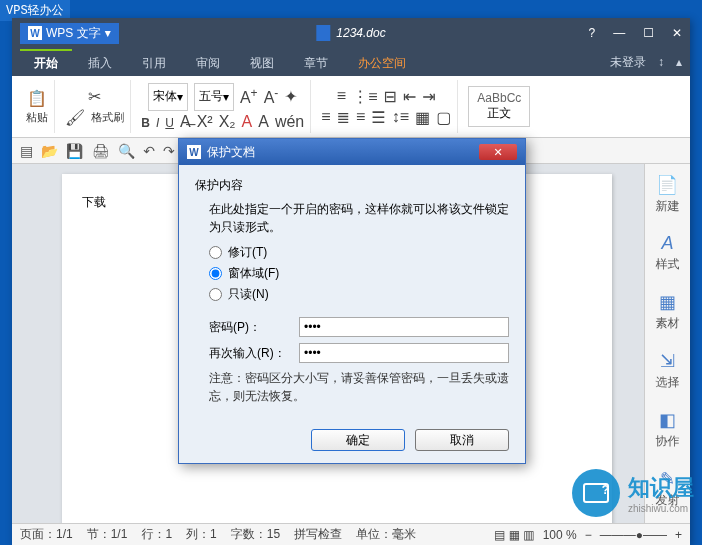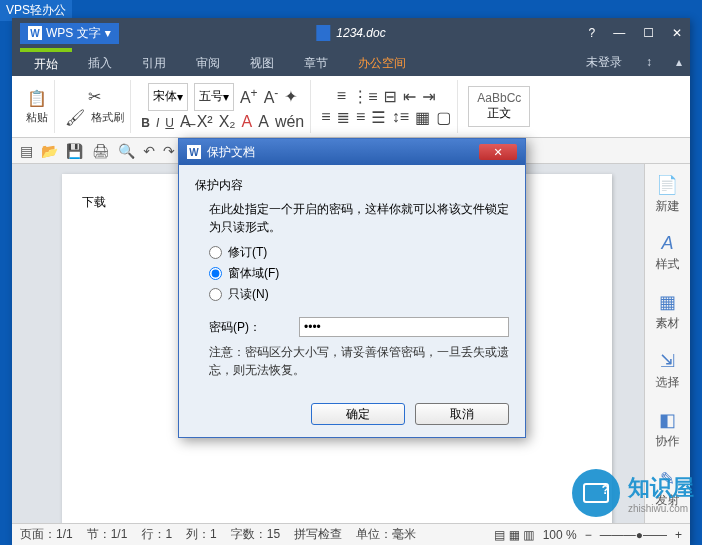--- a/index.html
+++ b/index.html
@@ -1,34 +1,34 @@
 <!DOCTYPE html>
 <html><head>
 <meta charset="utf-8">
 <style>
 * { margin: 0; padding: 0; box-sizing: border-box; font-family: "Microsoft YaHei", SimSun, Arial, sans-serif; font-size: 12px; }
 body { width: 702px; height: 545px; background: #0a5ab5; overflow: hidden; position: relative; }
 
-.taskbar-label { color: #fff; background: #1a6cc9; padding: 2px 6px; position: absolute; top: 0; left: 0; }
+.taskbar-label { color: #fff; background: #1a6cc9; padding: 2px 6px; position: absolute; top: 0; left: 0; font-family: Liberation Mono, monospace; }
 
 .app-window { position: absolute; top: 18px; left: 12px; width: 678px; height: 527px; background: #14b8a6; box-shadow: 2px 2px 8px rgba(0,0,0,0.3); display: flex; flex-direction: column; }
 
 .title-bar { height: 30px; background: #3a4a5f; display: flex; align-items: center; justify-content: space-between; padding: 0 8px; }
 .title-left { display: flex; align-items: center; gap: 8px; }
 .wps-badge { background: #2a6fd0; color: #fff; padding: 2px 8px; font-size: 13px; display: flex; align-items: center; gap: 4px; }
 .wps-badge::before { content: "W"; background: #fff; color: #2a6fd0; width: 14px; height: 14px; display: inline-flex; align-items: center; justify-content: center; font-weight: bold; font-size: 10px; }
 .doc-center { position: absolute; left: 50%; transform: translateX(-50%); display: flex; align-items: center; gap: 6px; color: #fff; font-style: italic; }
 .doc-icon { width: 14px; height: 16px; background: #2a6fd0; display: inline-block; }
 .win-controls { display: flex; gap: 18px; color: #fff; font-size: 14px; }
 .win-controls span { cursor: pointer; }
 
 .tab-bar { height: 28px; background: #3a4a5f; display: flex; align-items: center; padding: 0 8px; gap: 2px; }
 .tab { color: #cfd8e4; padding: 4px 14px; cursor: pointer; border-top: 2px solid transparent; }
-.tab.active { color: #fff; border-top: 4px solid #84cc16; }
-.tab-bar .right-side { margin-left: auto; display: flex; gap: 24px; color: #cfd8e4; align-items: center; }
+.tab.active { color: #fff; border-top: 2px solid #84cc16; font-weight: bold; }
+.tab-bar .right-side { margin-left: auto; display: flex; gap: 12px; color: #cfd8e4; align-items: center; }
 
 .ribbon { height: 62px; background: #fff; border-bottom: 1px solid #ccc; display: flex; align-items: center; padding: 4px 8px; gap: 4px; overflow: hidden; }
 .rbn-group { display: flex; flex-direction: column; align-items: center; justify-content: center; padding: 2px 6px; border-right: 1px solid #e5e5e5; height: 100%; gap: 2px; }
 .rbn-group:last-child { border-right: none; }
 .rbn-icon { font-size: 16px; color: #444; cursor: pointer; }
 .rbn-label { font-size: 11px; color: #333; }
 .rbn-row { display: flex; gap: 6px; align-items: center; }
 .rbn-select { border: 1px solid #ccc; height: 28px; padding: 0 4px; font-size: 12px; display: flex; align-items: center; gap: 0; cursor: pointer; }
 .style-box { border: 1px solid #ccc; padding: 4px 8px; display: flex; flex-direction: column; align-items: center; }
 .style-preview { color: #666; }
@@ -267,20 +267,24 @@
             <input type="radio" name="prot" style="">
             <span>只读(N)</span>
           </label>
       </div>
     </div>
     <div class="dlg-group dlg-indent">
       <div class="dlg-row">
         <label>密码(P)：</label>
         <input type="password" value="****" style="">
       </div>
+      <div class="dlg-row">
+        <label>再次输入(R)：</label>
+        <input type="password" value="****" style="">
+      </div>
       <div class="dlg-note">注意：密码区分大小写，请妥善保管密码，一旦丢失或遗忘，则无法恢复。</div>
     </div>
   </div>
   <div class="dlg-buttons">
     <button class="dlg-btn primary">确定</button>
     <button class="dlg-btn">取消</button>
   </div>
 </div>
 
 <div class="watermark">

